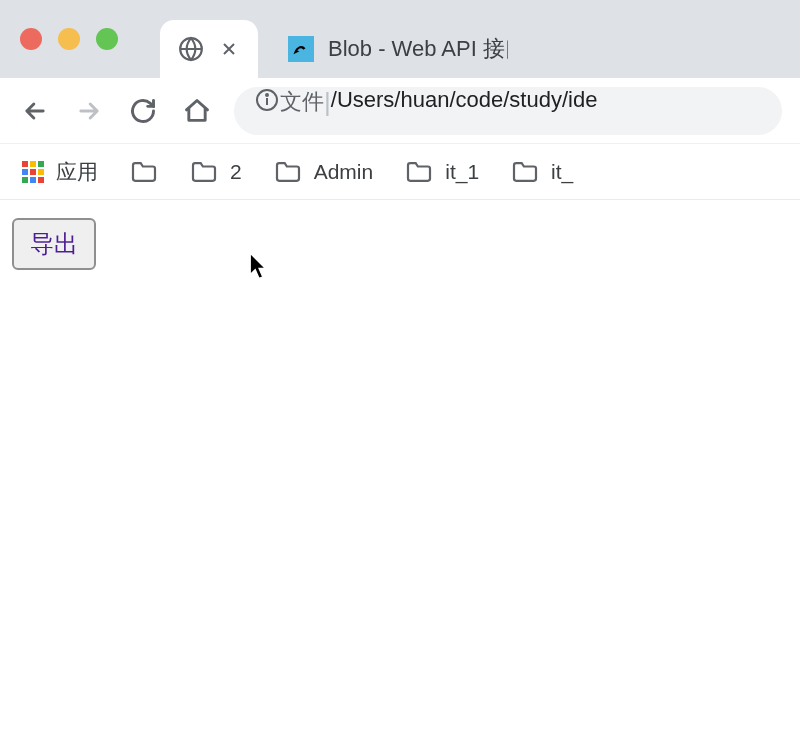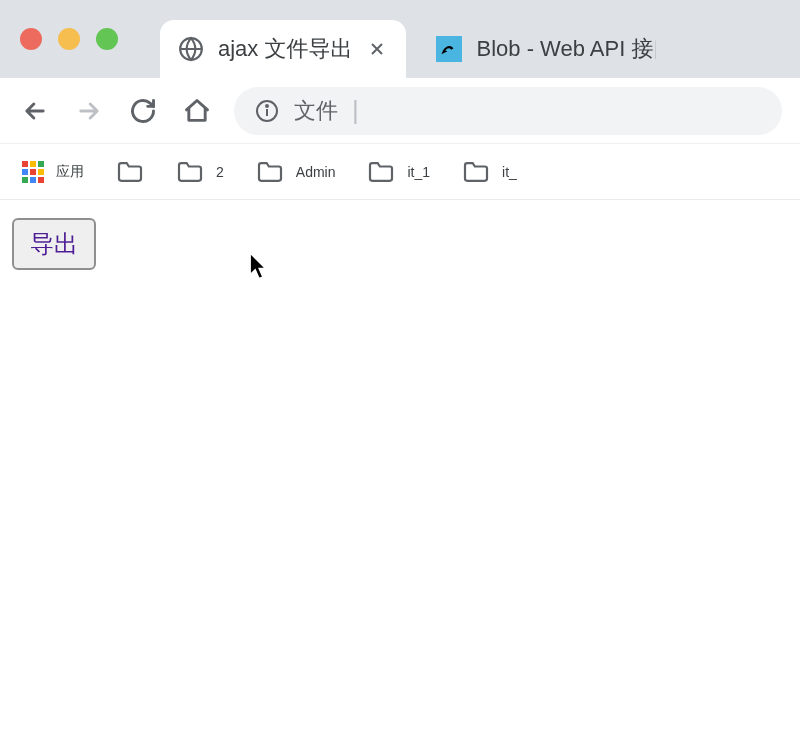--- a/index.html
+++ b/index.html
@@ -106,23 +106,22 @@
       justify-content: center;
       color: #5f6368;
     }
     .nav-btn.disabled { color: #bdc1c6; }
     .omnibox {
       flex: 1;
       height: 48px;
       background: #f1f3f4;
       border-radius: 24px;
       display: flex;
-      align-items: center;
+      align-items: flex-start;
       padding: 0 20px;
-      gap: 14px;
       font-size: 22px;
       color: #202124;
       overflow: hidden;
     }
     .omnibox-info {
       width: 26px;
       height: 26px;
       display: flex;
       align-items: center;
       justify-content: center;
@@ -132,21 +131,21 @@
     .omni-divider { color: #bdc1c6; font-size: 26px; flex-shrink: 0; }
     .omni-path { color: #202124; white-space: nowrap; }
     .bookmarks-bar {
       background: #ffffff;
       height: 56px;
       display: flex;
       align-items: center;
       padding: 0 22px;
       gap: 32px;
       border-bottom: 1px solid #e8eaed;
-      font-size: 14px;
+      font-size: 21px;
       color: #3c4043;
       overflow: hidden;
     }
     .bm-item {
       display: flex;
       align-items: center;
       gap: 12px;
       cursor: pointer;
       white-space: nowrap;
       flex-shrink: 0;
@@ -204,21 +203,20 @@
     <div class="traffic-light tl-max"></div>
   </div>
   <div class="tabs">
     <div class="tab active">
       <span class="tab-favicon globe-icon">
         <svg viewBox="0 0 24 24" fill="none" stroke="#5f6368" stroke-width="2">
           <circle cx="12" cy="12" r="10"></circle>
           <path d="M2 12h20M12 2c2.5 3 4 6.5 4 10s-1.5 7-4 10c-2.5-3-4-6.5-4-10s1.5-7 4-10z"></path>
         </svg>
       </span>
-      <span class="tab-title">ajax 文件导出</span>
       <span class="tab-close">
         <svg width="16" height="16" viewBox="0 0 16 16" stroke="#5f6368" stroke-width="2">
           <path d="M3 3l10 10M13 3L3 13"></path>
         </svg>
       </span>
     </div>
     <div class="tab inactive-tab">
       <span class="tab-favicon">
         <span class="fav-blue">
           <svg width="18" height="18" viewBox="0 0 24 24" fill="#000">
@@ -257,20 +255,21 @@
   <div class="omnibox">
     <span class="omnibox-info">
       <svg width="24" height="24" viewBox="0 0 24 24" fill="none" stroke="#5f6368" stroke-width="2">
         <circle cx="12" cy="12" r="10"></circle>
         <line x1="12" y1="10" x2="12" y2="17"></line>
         <circle cx="12" cy="7" r="1" fill="#5f6368"></circle>
       </svg>
     </span>
     <span class="omni-scheme">文件</span>
     <span class="omni-divider">|</span>
+    <span class="omni-path">/Users/huan/code/study/ide</span>
   </div>
 </div>
 
 <div class="bookmarks-bar">
   <div class="bm-item">
     <span class="apps-icon">
       <span></span>
         <span></span>
         <span></span>
         <span></span>

